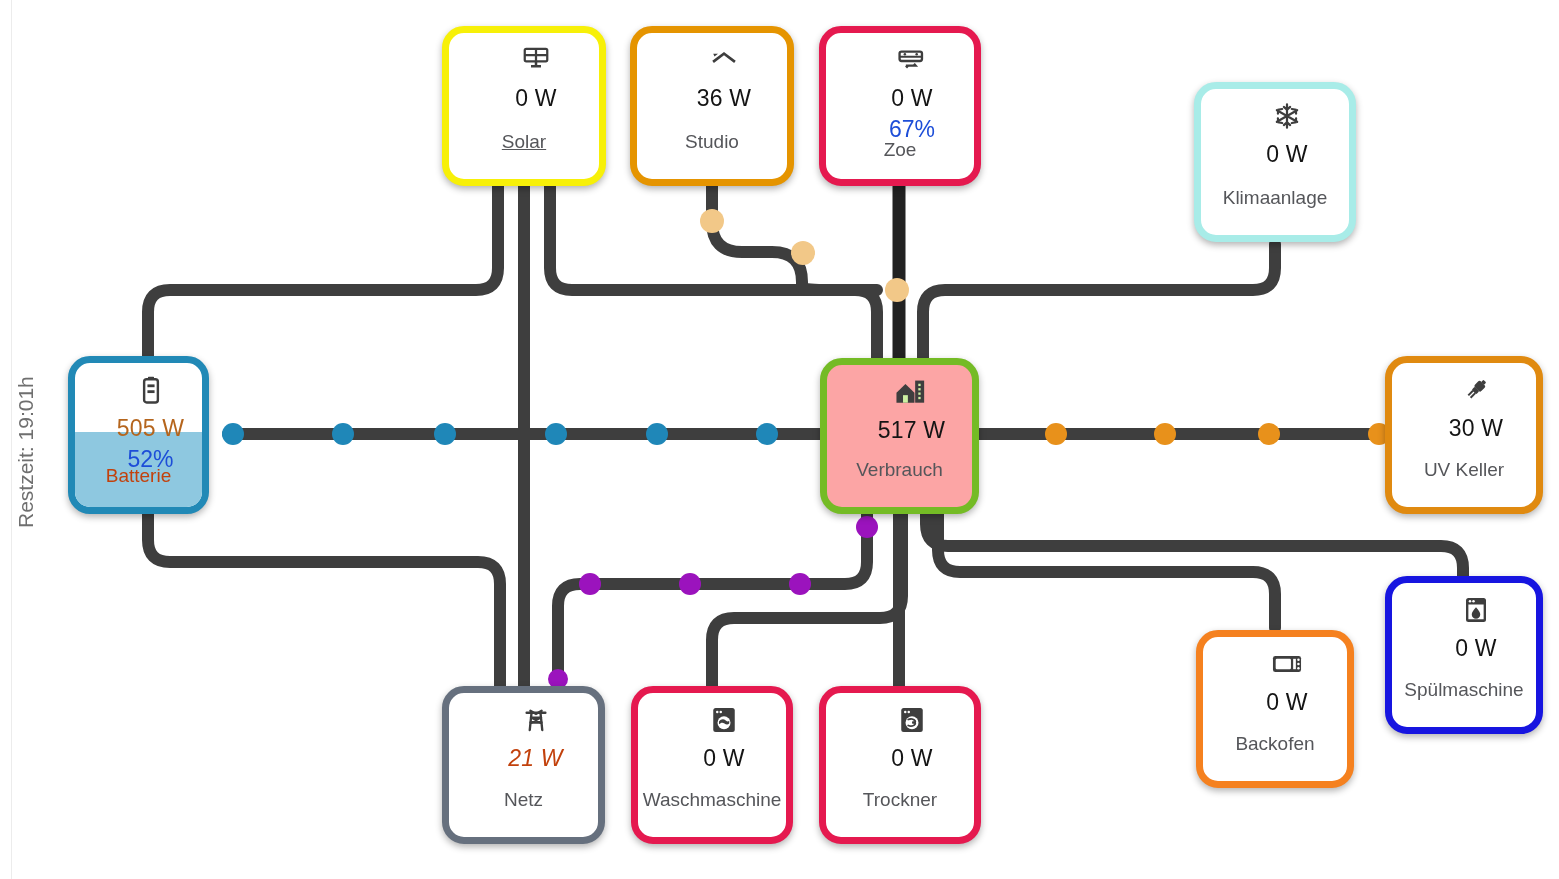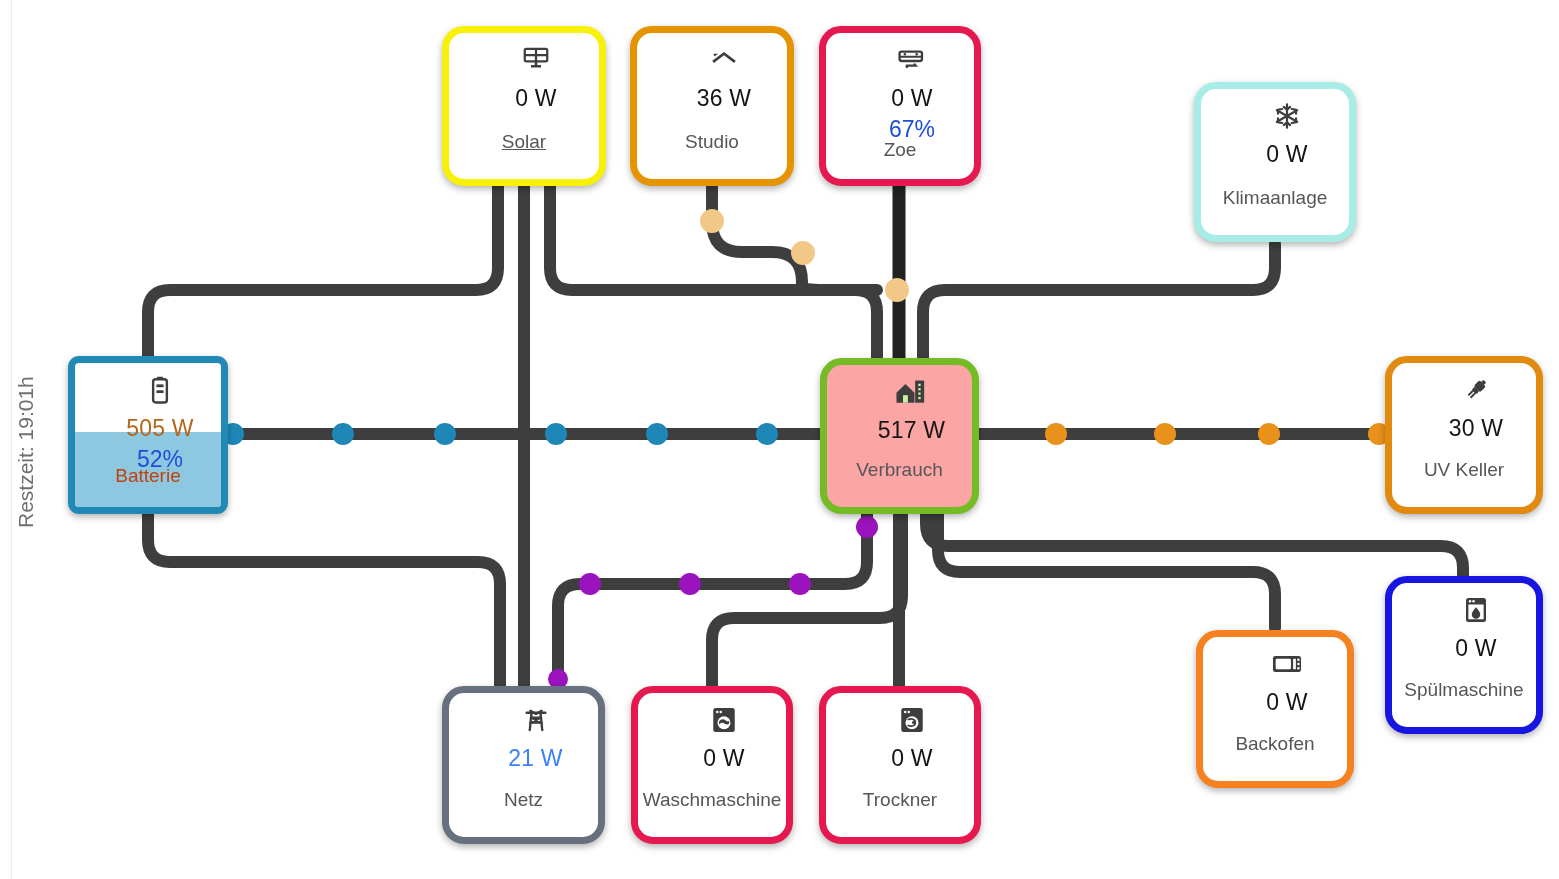--- a/index.html
+++ b/index.html
@@ -13,21 +13,21 @@
         box-shadow:0 3px 7px rgba(0,0,0,.30);
         display:flex;flex-direction:column;align-items:center;
         overflow:hidden;z-index:5;}
   .node .inner{position:relative;z-index:2;width:100%;height:100%;
         display:flex;flex-direction:column;align-items:center;padding-left:24px;}
   .fill{position:absolute;left:0;bottom:0;width:100%;z-index:1;}
 
   .ic{height:34px;margin-top:10px;display:flex;align-items:center;justify-content:center;}
   .ic svg{display:block;}
   .pwr{font-size:23px;color:#141414;margin-top:8px;letter-spacing:.2px;}
-  .pwr.muted{color:#3b82f6;}
+  .pwr.muted{color:#c2410c;font-style:italic;}
   .pwr.accent{color:#b5651d;}
   .soc{font-size:23px;color:#1d4ed8;margin-top:4px;}
   .nm{font-size:19px;color:#55565a;position:absolute;left:0;right:0;text-align:center;}
 
   .restzeit{position:absolute;left:14px;top:338px;width:30px;
      font-size:21px;color:#6f6f6f;white-space:nowrap;
      transform-origin:left top;transform:rotate(-90deg) translate(-190px,0);}
 
   .left-rule{position:absolute;left:11px;top:0;width:1px;height:879px;background:#ececec;}
 </style>
@@ -157,21 +157,21 @@
           <path d="M9.3 4.2 12 6.6l2.7-2.4M9.3 19.8 12 17.4l2.7 2.4"></path>
           <path d="M4.2 10.0 4.6 6.6 7.9 6.0M19.8 14.0 19.4 17.4 16.1 18.0"></path>
           <path d="M4.2 14.0 4.6 17.4 7.9 18.0M19.8 10.0 19.4 6.6 16.1 6.0"></path>
         </svg>
       </div>
       <div class="pwr">0 W</div>
       <div class="nm" style="bottom:26px;">Klimaanlage</div>
     </div>
   </div>
 
-  <div class="node" style="left:68px;top:356px;width:160px;height:158px;border-color:#2189b6;border-radius:11px;">
+  <div class="node" style="left:68px;top:356px;width:141px;height:158px;border-color:#2189b6;">
     <div class="fill" style="height:52%;background:#8ec8e0;"></div>
     <div class="inner">
       <div class="ic">
         <svg width="20" height="28" viewBox="0 0 14 22" fill="#3e3e3e">
           <rect x="4.6" y="0.6" width="4.8" height="1.8" rx=".6"></rect>
           <rect x="1.6" y="2.6" width="10.8" height="18.2" rx="2" fill="none" stroke="#3e3e3e" stroke-width="1.9"></rect>
           <rect x="4.2" y="6.6" width="5.6" height="2.2"></rect>
           <rect x="4.2" y="11.2" width="5.6" height="2.2"></rect>
         </svg>
       </div>

